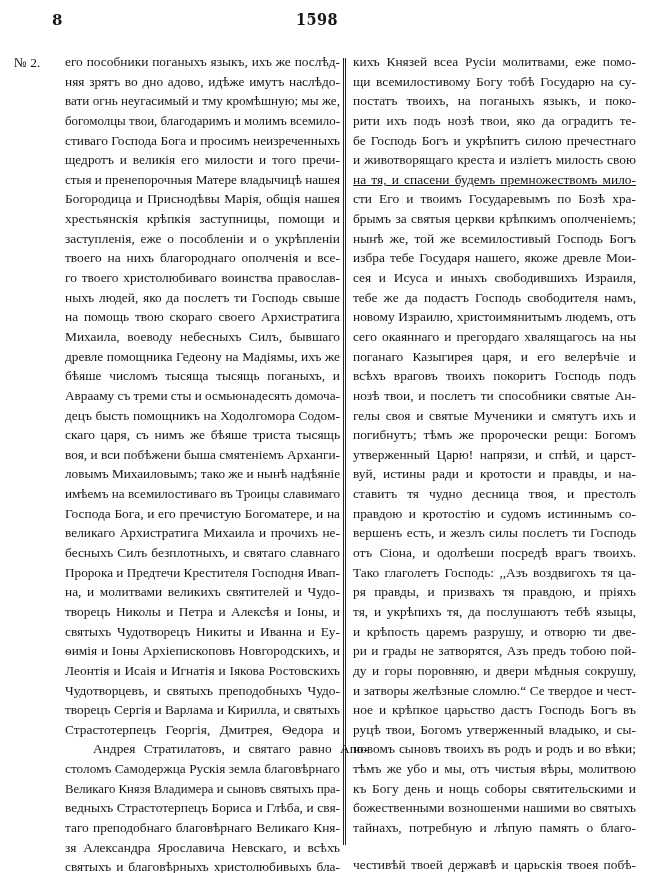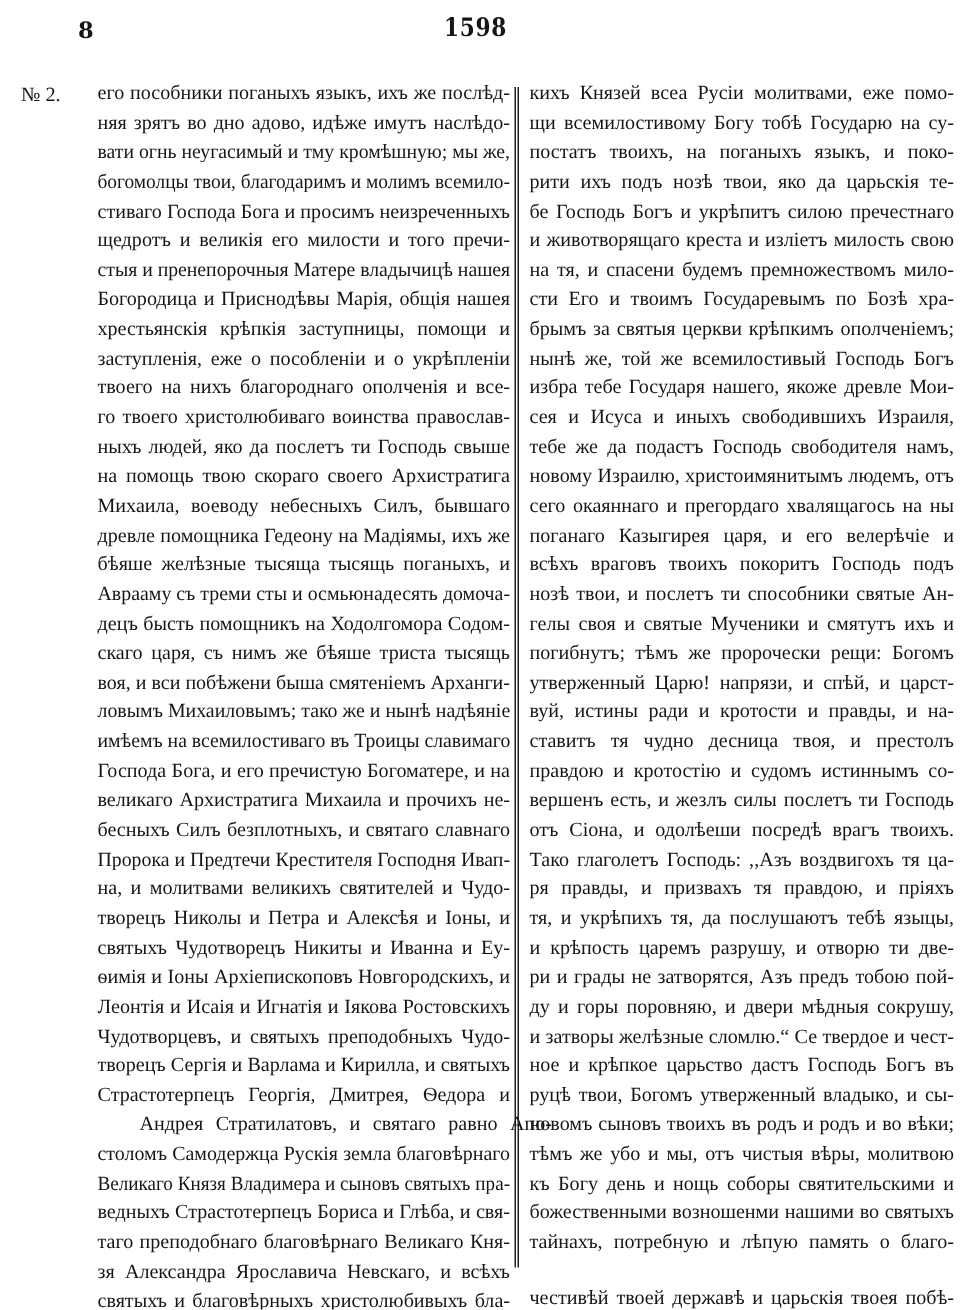--- a/index.html
+++ b/index.html
@@ -103,21 +103,21 @@
     <span class="line" style="display: block; width: 280px; transform: scaleX(0.982143); transform-origin: left center;">стыя и пренепорочныя Матере владычицѣ нашея</span>
     <span class="line" style="display: block; width: 275px;">Богородица и Приснодѣвы Марія, общія нашея</span>
     <span class="line" style="display: block; width: 275px;">хрестьянскія крѣпкія заступницы, помощи и</span>
     <span class="line" style="display: block; width: 275px;">заступленія, еже о пособленіи и о укрѣпленіи</span>
     <span class="line" style="display: block; width: 275px;">твоего на нихъ благороднаго ополченія и все-</span>
     <span class="line" style="display: block; width: 275px;">го твоего христолюбиваго воинства православ-</span>
     <span class="line" style="display: block; width: 275px;">ныхъ людей, яко да послетъ ти Господь свыше</span>
     <span class="line" style="display: block; width: 275px;">на помощь твою скораго своего Архистратига</span>
     <span class="line" style="display: block; width: 275px;">Михаила, воеводу небесныхъ Силъ, бывшаго</span>
     <span class="line" style="display: block; width: 275px;">древле помощника Гедеону на Мадіямы, ихъ же</span>
-    <span class="line" style="display: block; width: 275px;">бѣяше желѣзные тысяща тысящь поганыхъ, и</span>
+    <span class="line" style="display: block; width: 275px;">бѣяше числомъ тысяща тысящь поганыхъ, и</span>
     <span class="line" style="display: block; width: 278px; transform: scaleX(0.989209); transform-origin: left center;">Авраамy съ треми сты и осмьюнадесять домоча-</span>
     <span class="line" style="display: block; width: 275px;">децъ бысть помощникъ на Ходолгомора Содом-</span>
     <span class="line" style="display: block; width: 275px;">скаго царя, съ нимъ же бѣяше триста тысящь</span>
     <span class="line" style="display: block; width: 276px; transform: scaleX(0.996377); transform-origin: left center;">воя, и вси побѣжени быша смятеніемъ Арханги-</span>
     <span class="line" style="display: block; width: 278px; transform: scaleX(0.989209); transform-origin: left center;">ловымъ Михаиловымъ; тако же и нынѣ надѣяніе</span>
     <span class="line" style="display: block; width: 280px; transform: scaleX(0.982143); transform-origin: left center;">имѣемъ на всемилостиваго въ Троицы славимаго</span>
     <span class="line" style="display: block; width: 275px;">Господа Бога, и его пречистую Богоматере, и на</span>
     <span class="line" style="display: block; width: 275px;">великаго Архистратига Михаила и прочихъ не-</span>
     <span class="line" style="display: block; width: 275px;">бесныхъ Силъ безплотныхъ, и святаго славнаго</span>
     <span class="line" style="display: block; width: 279px; transform: scaleX(0.985663); transform-origin: left center;">Пророка и Предтечи Крестителя Господня Ивап-</span>
@@ -137,24 +137,24 @@
     <span class="line" style="display: block; width: 275px;">зя Александра Ярославича Невскаго, и всѣхъ</span>
     <span class="line" style="display: block; width: 275px;">святыхъ и благовѣрныхъ христолюбивыхъ бла-</span>
   </div>
 
 <div class="divider"></div>
 
 <div class="column col-right" id="col-right">
     <span class="line" style="display: block; width: 283px;">кихъ Князей всеа Русіи молитвами, еже помо-</span>
     <span class="line" style="display: block; width: 283px;">щи всемилостивому Богу тобѣ Государю на су-</span>
     <span class="line" style="display: block; width: 283px;">постатъ твоихъ, на поганыхъ языкъ, и поко-</span>
-    <span class="line" style="display: block; width: 283px;">рити ихъ подъ нозѣ твои, яко да царьскія те-</span>
+    <span class="line" style="display: block; width: 283px;">рити ихъ подъ нозѣ твои, яко да оградитъ те-</span>
     <span class="line" style="display: block; width: 283px;">бе Господь Богъ и укрѣпитъ силою пречестнаго</span>
     <span class="line" style="display: block; width: 283px;">и животворящаго креста и излiетъ милость свою</span>
-    <span class="line" style="display: block; width: 283px;">на тя, и спасени будемъ премножествомъ мило-</span>
+    <span class="line" style="display: block; width: 283px; text-decoration: underline;">на тя, и спасени будемъ премножествомъ мило-</span>
     <span class="line" style="display: block; width: 283px;">сти Его и твоимъ Государевымъ по Бозѣ хра-</span>
     <span class="line" style="display: block; width: 283px;">брымъ за святыя церкви крѣпкимъ ополченіемъ;</span>
     <span class="line" style="display: block; width: 283px;">нынѣ же, той же всемилостивый Господь Богъ</span>
     <span class="line" style="display: block; width: 283px;">избра тебе Государя нашего, якоже древле Мои-</span>
     <span class="line" style="display: block; width: 283px;">сея и Исуса и иныхъ свободившихъ Израиля,</span>
     <span class="line" style="display: block; width: 283px;">тебе же да подастъ Господь свободителя намъ,</span>
     <span class="line" style="display: block; width: 283px;">новому Израилю, христоимянитымъ людемъ, отъ</span>
     <span class="line" style="display: block; width: 283px;">сего окаяннаго и прегордаго хвалящагось на ны</span>
     <span class="line" style="display: block; width: 283px;">поганаго Казыгирея царя, и его велерѣчіе и</span>
     <span class="line" style="display: block; width: 283px;">всѣхъ враговъ твоихъ покоритъ Господь подъ</span>

